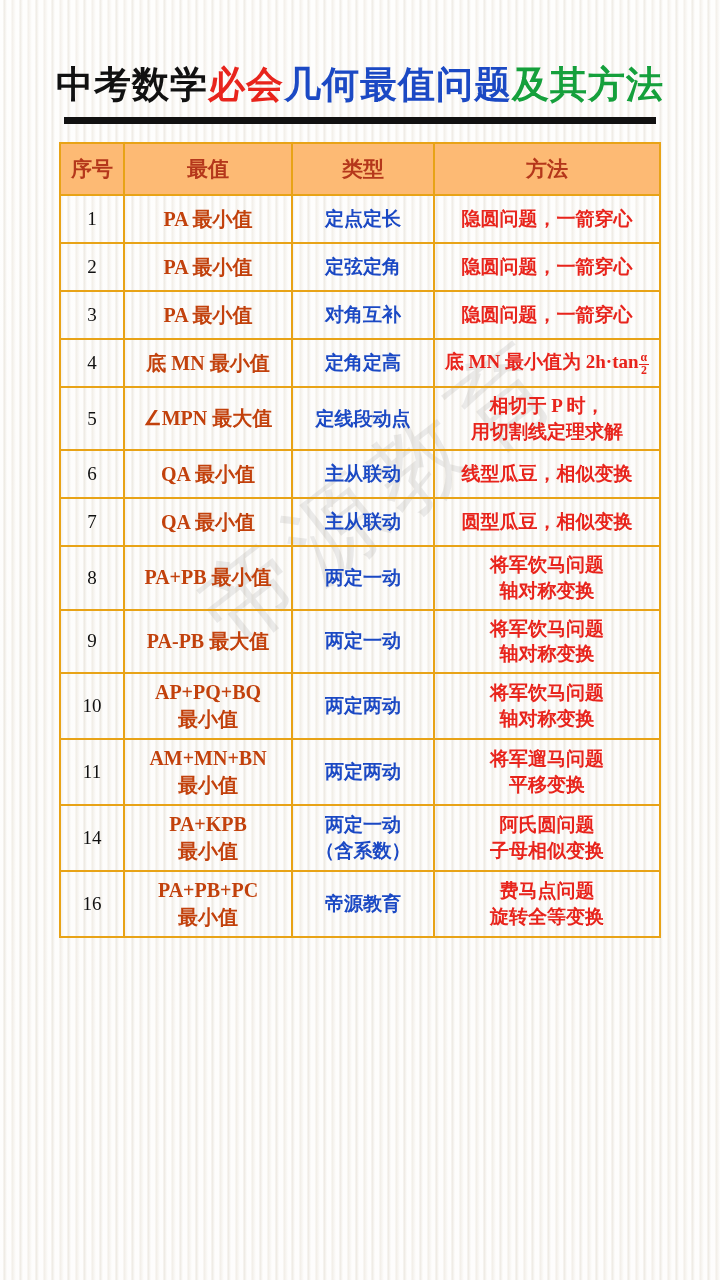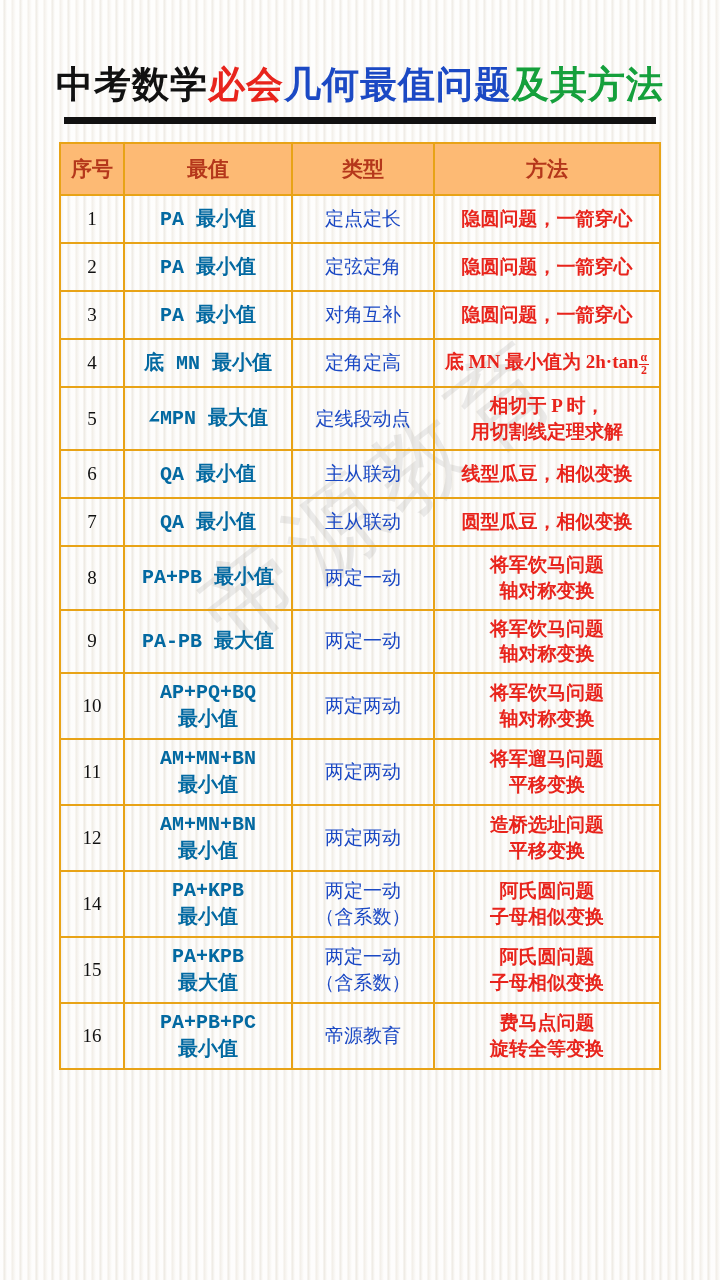--- a/index.html
+++ b/index.html
@@ -101,28 +101,27 @@
 
   tbody td {
     height: 36px;
   }
   td.cell-no {
     font-size: 19px;
     color: #111;
   }
   td.cell-val {
     font-size: 20px;
-    color: #0369a1;
-    font-weight: bold;
-    font-family: Liberation Mono, monospace;
+    color: #c2410c;
+    font-weight: bold;
   }
   td.cell-type {
     font-size: 19px;
     color: #1b49c4;
-    font-weight: normal;
+    font-weight: bold;
   }
   td.cell-method {
     font-size: 19px;
     color: #e8241c;
     font-weight: bold;
     margin-left: 28px;
   }
   .line2 { display: block; }
   .frac {
     display: inline-block;
@@ -257,65 +256,38 @@
           <span class="line2">AM+MN+BN</span>
           <span class="line2">最小值</span>
         </td>
         <td class="cell-type">两定两动</td>
         <td class="cell-method">
           <span class="line2">将军遛马问题</span>
           <span class="line2">平移变换</span>
         </td>
       </tr>
 
-      <tr>
-        <td class="cell-no">12</td>
-        <td class="cell-val">
-          <span class="line2">AM+MN+BN</span>
-          <span class="line2">最小值</span>
-        </td>
-        <td class="cell-type">两定两动</td>
-        <td class="cell-method">
-          <span class="line2">造桥选址问题</span>
-          <span class="line2">平移变换</span>
-        </td>
-      </tr>
 
 
       <tr>
         <td class="cell-no">14</td>
         <td class="cell-val">
           <span class="line2">PA+KPB</span>
           <span class="line2">最小值</span>
         </td>
         <td class="cell-type">
           <span class="line2">两定一动</span>
           <span class="line2">（含系数）</span>
         </td>
         <td class="cell-method">
           <span class="line2">阿氏圆问题</span>
           <span class="line2">子母相似变换</span>
         </td>
       </tr>
 
-      <tr>
-        <td class="cell-no">15</td>
-        <td class="cell-val">
-          <span class="line2">PA+KPB</span>
-          <span class="line2">最大值</span>
-        </td>
-        <td class="cell-type">
-          <span class="line2">两定一动</span>
-          <span class="line2">（含系数）</span>
-        </td>
-        <td class="cell-method">
-          <span class="line2">阿氏圆问题</span>
-          <span class="line2">子母相似变换</span>
-        </td>
-      </tr>
 
       <tr>
         <td class="cell-no">16</td>
         <td class="cell-val">
           <span class="line2">PA+PB+PC</span>
           <span class="line2">最小值</span>
         </td>
         <td class="cell-type">帝源教育</td>
         <td class="cell-method">
           <span class="line2">费马点问题</span>

